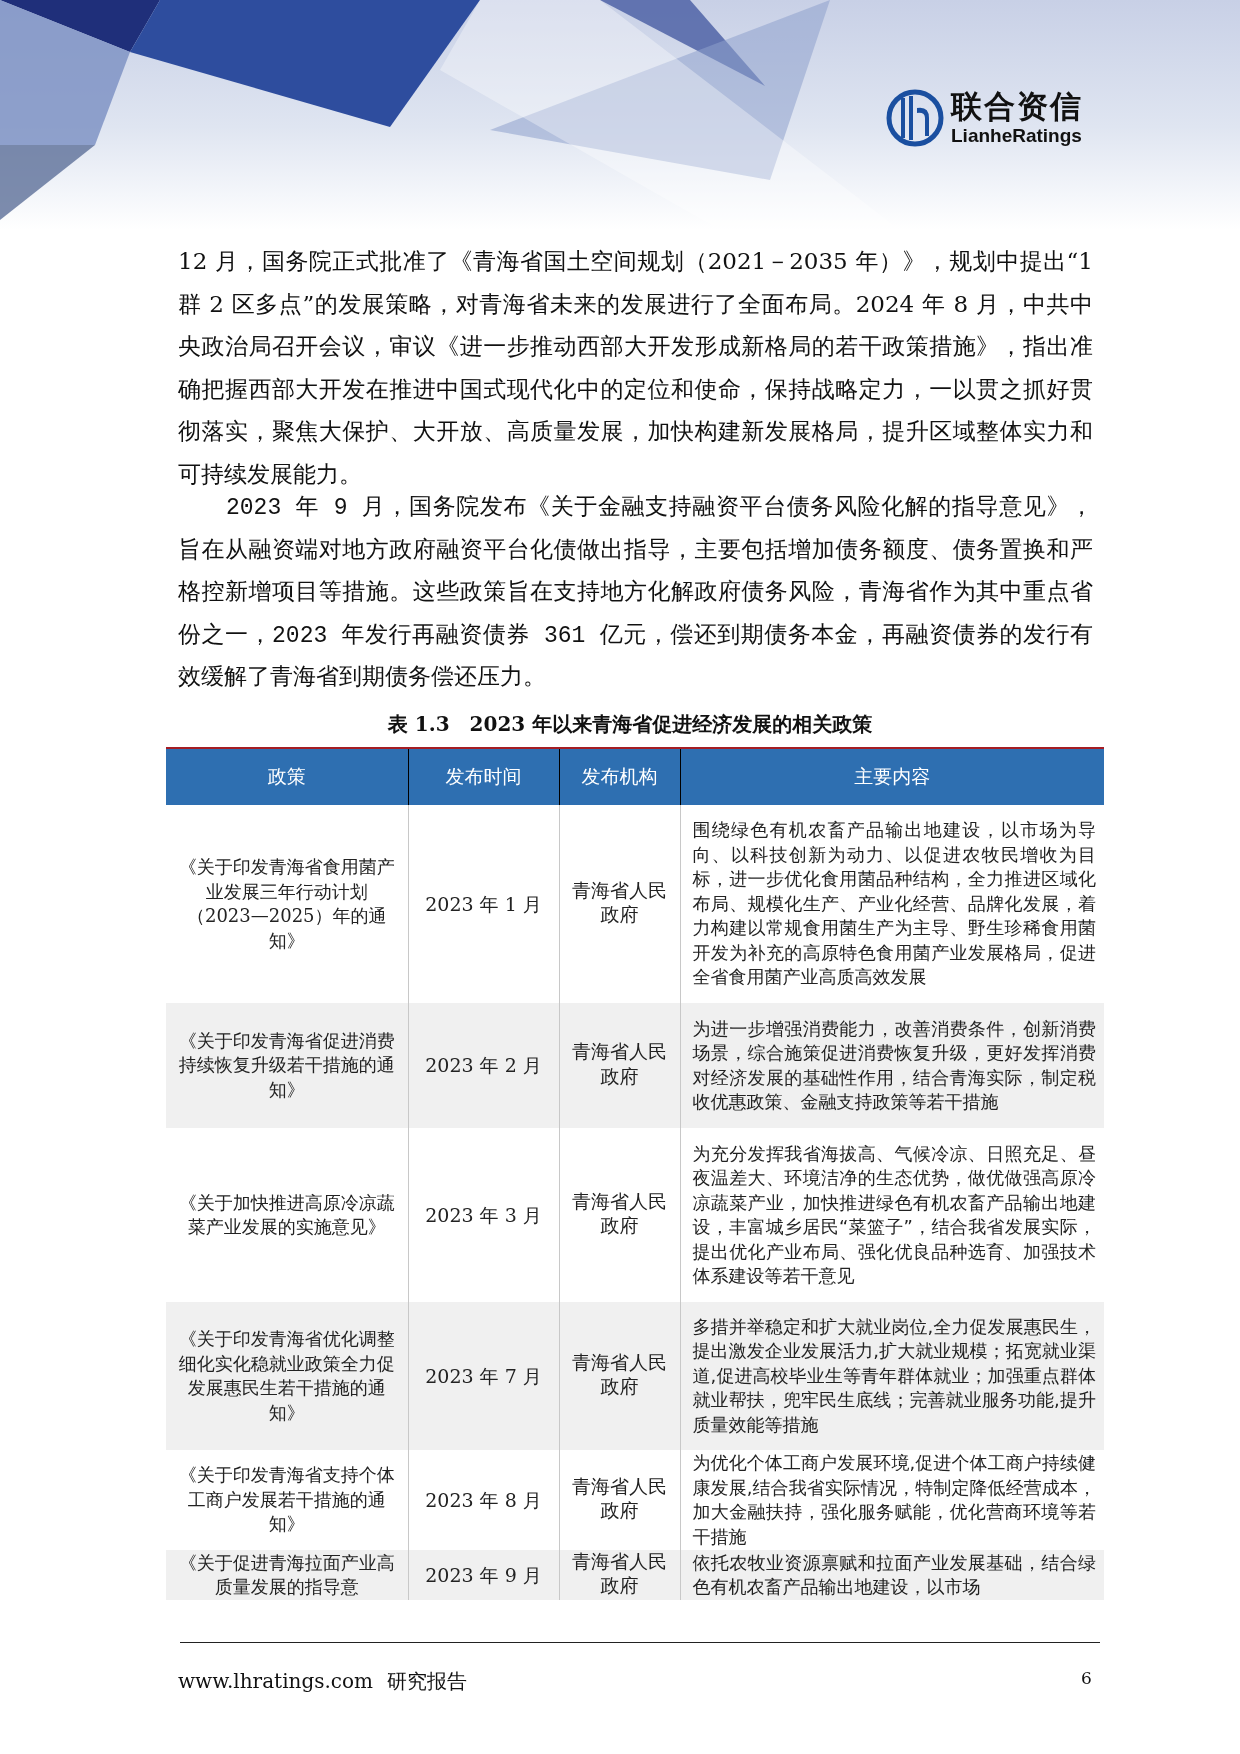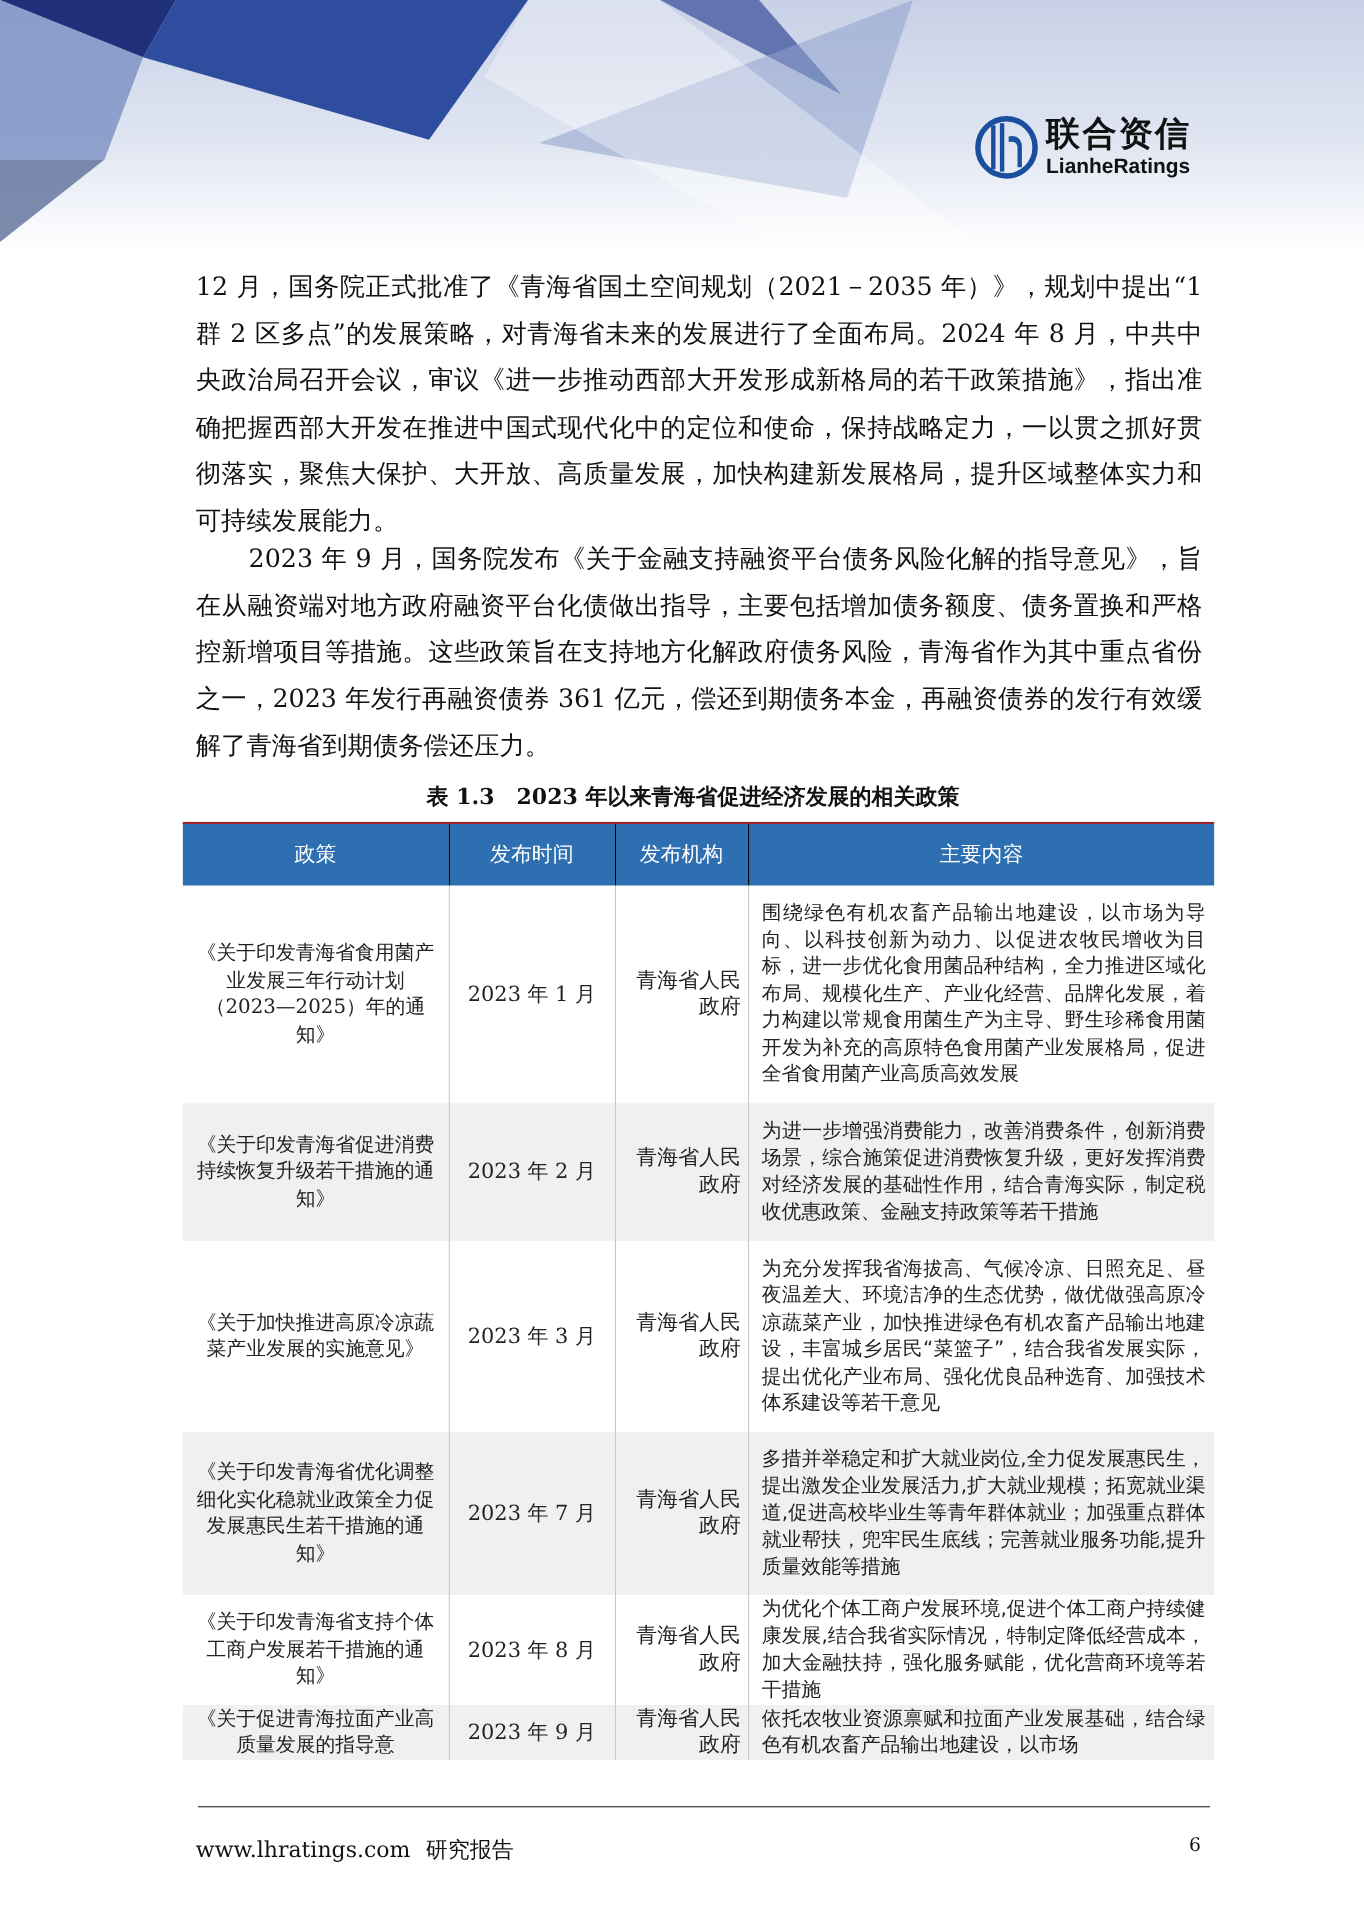--- a/index.html
+++ b/index.html
@@ -8,38 +8,38 @@
     background:#ffffff;
     font-family:"DejaVu Serif","Liberation Serif",serif;
     color:#111;
   }
   .banner { position:absolute; left:0; top:0; width:1240px; height:230px; overflow:hidden; }
   .banner .bg {
     position:absolute; inset:0;
     background:linear-gradient(180deg,#c8d0e6 0%,#dfe5f1 55%,#ffffff 100%);
   }
   .poly { position:absolute; left:0; top:0; width:1240px; height:230px; }
-  .logo { position:absolute; left:885px; top:104px; width:220px; height:70px; }
+  .logo { position:absolute; left:885px; top:88px; width:220px; height:70px; }
   .logo-mark { position:absolute; left:0; top:0; width:60px; height:60px; }
   .logo-cn {
     position:absolute; left:66px; top:0; font-family:"DejaVu Sans","Liberation Sans",sans-serif;
     font-weight:bold; font-size:31px; letter-spacing:2px; color:#111; line-height:36px;
   }
   .logo-en {
     position:absolute; left:66px; top:37px; font-family:"Liberation Sans","DejaVu Sans",sans-serif;
     font-weight:bold; font-size:19px; color:#111; line-height:22px;
   }
 
   .body-text {
     position:absolute; left:178px; width:915px;
     font-size:23px; line-height:42.5px; text-align:justify;
     font-family:"DejaVu Serif","Liberation Serif",serif;
   }
   .p1 { top:240px; }
-  .p2 { top:487px; text-indent:48px; }
+  .p2 { top:487px; text-indent:48px;font-family:Liberation Mono, monospace; }
 
   .table-title {
     position:absolute; left:160px; width:940px; top:709px; text-align:center;
     font-weight:bold; font-size:20px; line-height:30px;
     font-family:"DejaVu Serif","Liberation Serif",serif;
   }
 
   table.policy {
     position:absolute; left:166px; top:747px; width:938px;
     border-collapse:collapse; table-layout:fixed;
@@ -55,21 +55,21 @@
     height:56px; padding:0; text-align:center; border-right:1px solid #000000;
   }
   table.policy th:last-child { border-right:none; }
   table.policy td {
     font-size:18px; line-height:24.5px; vertical-align:middle; padding:0 6px;
     border-right:1px solid #c8c8c8; color:#222;
   }
   table.policy td:last-child { border-right:none; text-align:justify; padding:0 8px 0 12px; }
   table.policy td.name { text-align:center; padding:0 10px; font-family:"DejaVu Serif","Liberation Serif",serif; }
   table.policy td.date { text-align:center; font-family:"DejaVu Serif","Liberation Serif",serif; font-size:19px; }
-  table.policy td.org { text-align:right; font-family:Liberation Mono, monospace; font-size:19px; }
+  table.policy td.org { text-align:center; font-family:Liberation Mono, monospace; font-size:19px; }
   table.policy tr.shade td { background:#f0f0f0; }
   table.policy tr.r1 td { height:198px; }
   table.policy tr.r2 td { height:125px; }
   table.policy tr.r3 td { height:174px; }
   table.policy tr.r4 td { height:148px; }
   table.policy tr.r5 td { height:100px; }
   table.policy tr.r6 td { height:50px; }
   .table-clip { position:absolute; left:166px; top:747px; width:938px; height:858px; overflow:hidden; }
 
   .footer-rule { position:absolute; left:180px; top:1642px; width:920px; height:1px; background:#222; }

